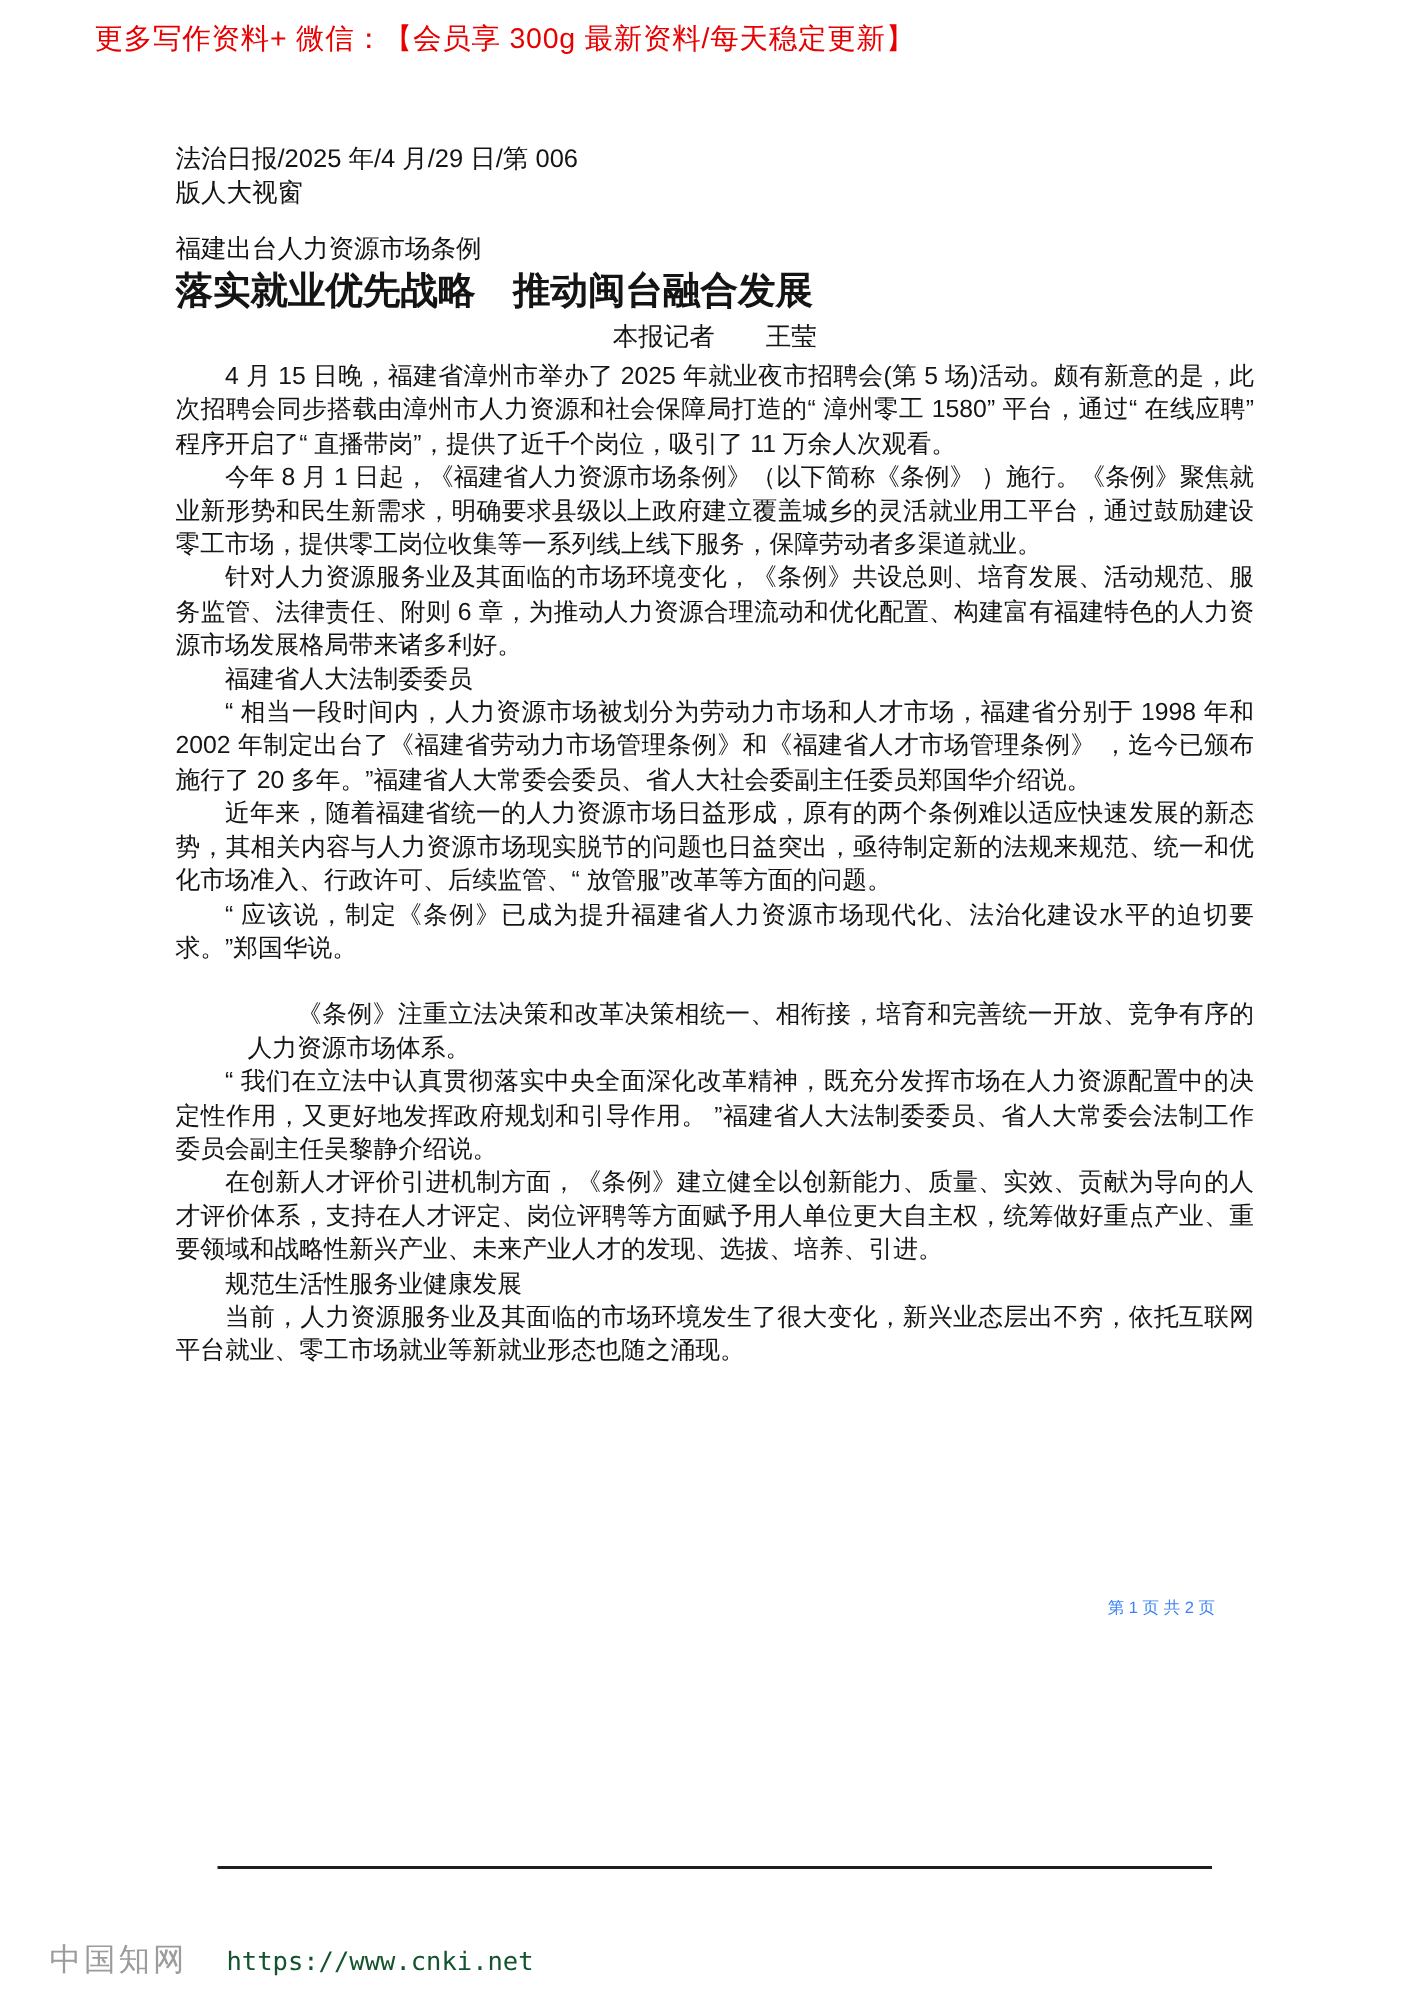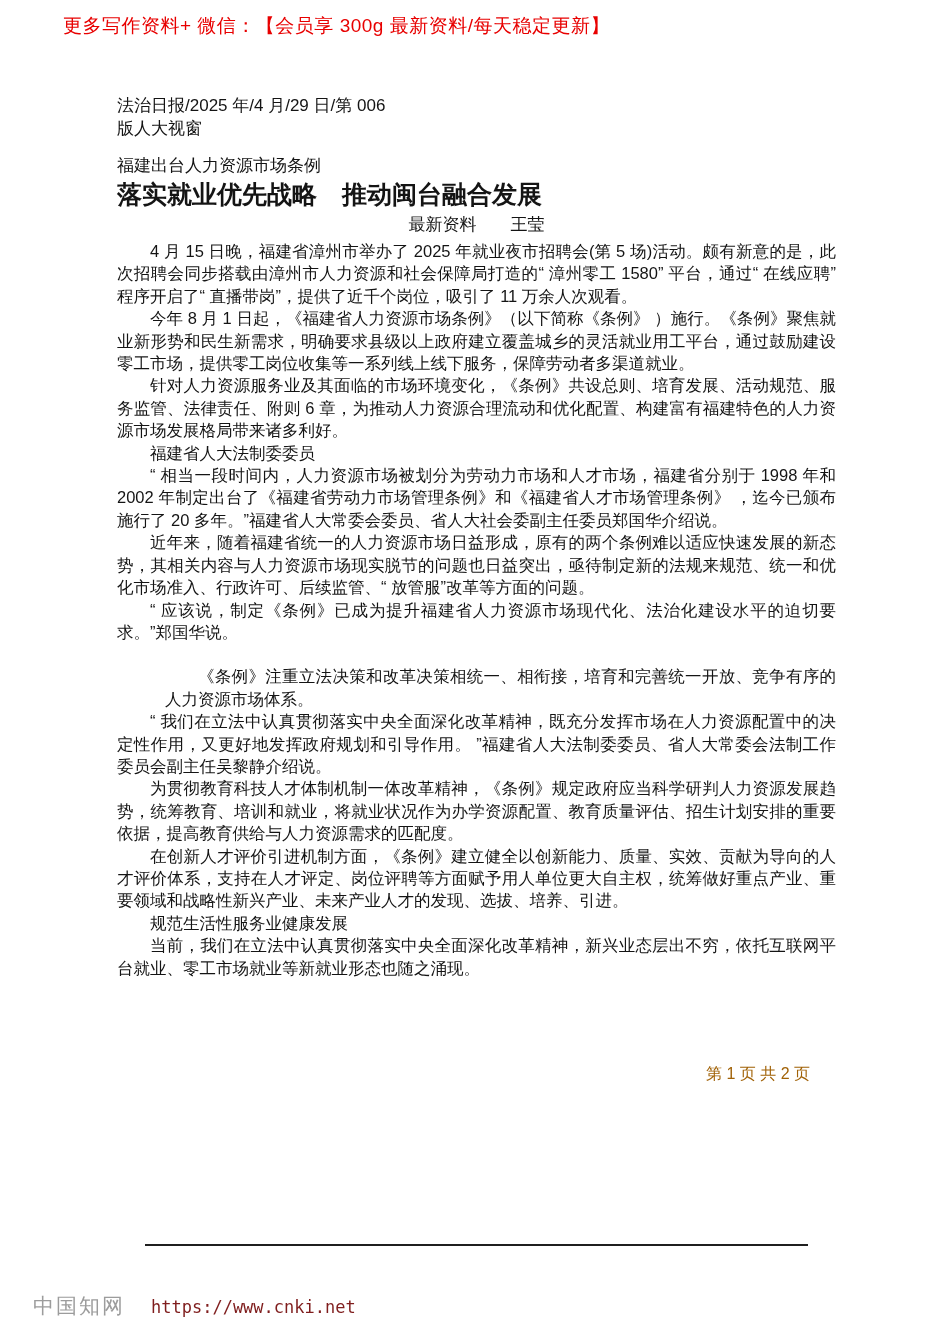--- a/index.html
+++ b/index.html
@@ -60,22 +60,22 @@
     text-align: justify;
     text-indent: 2em;
   }
   .gap-before { margin-top: 22px; margin-left: 48px; }
   .pagination {
     position: absolute;
     top: 1064px;
     left: 117px;
     width: 693px;
     text-align: right;
-    font-size: 16px;
-    color: #a16207;
+    font-size: 11px;
+    color: #3b82f6;
   }
   .footer-line {
     position: absolute;
     top: 1244px;
     left: 145px;
     width: 663px;
     height: 2px;
     background: #1f1f1f;
   }
   .watermark {
@@ -87,53 +87,52 @@
   }
   .site-name {
     font-family: "DejaVu Serif", serif;
     font-size: 21px;
     letter-spacing: 2px;
   }
   .site-url {
     font-family: "DejaVu Sans Mono", monospace;
     font-size: 17px;
     margin-left: 26px;
-    color: #7f1d1d;
+    color: #14532d;
   }
 </style>
 </head>
 <body>
 
 <div class="banner">更多写作资料+ 微信：【会员享 300g 最新资料/每天稳定更新】</div>
 
 <div class="header">
   <div>法治日报/2025 年/4 月/29 日/第 006</div>
   <div>版人大视窗</div>
 </div>
 
 <div class="article">
   <p class="kicker">福建出台人力资源市场条例</p>
   <h1 class="title">落实就业优先战略　推动闽台融合发展</h1>
   <p class="byline">
-    <span>最新资料</span><span class="byline-name">王莹</span>
+    <span>本报记者</span><span class="byline-name">王莹</span>
   </p>
 
   <p class="para">4 月 15 日晚，福建省漳州市举办了 2025 年就业夜市招聘会(第 5 场)活动。颇有新意的是，此次招聘会同步搭载由漳州市人力资源和社会保障局打造的“ 漳州零工 1580” 平台，通过“ 在线应聘” 程序开启了“ 直播带岗”，提供了近千个岗位，吸引了 11 万余人次观看。</p>
   <p class="para">今年 8 月 1 日起，《福建省人力资源市场条例》（以下简称《条例》 ）施行。《条例》聚焦就业新形势和民生新需求，明确要求县级以上政府建立覆盖城乡的灵活就业用工平台，通过鼓励建设零工市场，提供零工岗位收集等一系列线上线下服务，保障劳动者多渠道就业。</p>
   <p class="para">针对人力资源服务业及其面临的市场环境变化，《条例》共设总则、培育发展、活动规范、服务监管、法律责任、附则 6 章，为推动人力资源合理流动和优化配置、构建富有福建特色的人力资源市场发展格局带来诸多利好。</p>
   <p class="para">福建省人大法制委委员</p>
   <p class="para">“ 相当一段时间内，人力资源市场被划分为劳动力市场和人才市场，福建省分别于 1998 年和 2002 年制定出台了《福建省劳动力市场管理条例》和《福建省人才市场管理条例》 ，迄今已颁布施行了 20 多年。”福建省人大常委会委员、省人大社会委副主任委员郑国华介绍说。</p>
   <p class="para">近年来，随着福建省统一的人力资源市场日益形成，原有的两个条例难以适应快速发展的新态势，其相关内容与人力资源市场现实脱节的问题也日益突出，亟待制定新的法规来规范、统一和优化市场准入、行政许可、后续监管、“ 放管服”改革等方面的问题。</p>
   <p class="para">“ 应该说，制定《条例》已成为提升福建省人力资源市场现代化、法治化建设水平的迫切要求。”郑国华说。</p>
   <p class="para gap-before">《条例》注重立法决策和改革决策相统一、相衔接，培育和完善统一开放、竞争有序的人力资源市场体系。</p>
   <p class="para">“ 我们在立法中认真贯彻落实中央全面深化改革精神，既充分发挥市场在人力资源配置中的决定性作用，又更好地发挥政府规划和引导作用。 ”福建省人大法制委委员、省人大常委会法制工作委员会副主任吴黎静介绍说。</p>
-  <p class="para">为贯彻教育科技人才体制机制一体改革精神，《条例》规定政府应当科学研判人力资源发展趋势，统筹教育、培训和就业，将就业状况作为办学资源配置、教育质量评估、招生计划安排的重要依据，提高教育供给与人力资源需求的匹配度。</p>
   <p class="para">在创新人才评价引进机制方面，《条例》建立健全以创新能力、质量、实效、贡献为导向的人才评价体系，支持在人才评定、岗位评聘等方面赋予用人单位更大自主权，统筹做好重点产业、重要领域和战略性新兴产业、未来产业人才的发现、选拔、培养、引进。</p>
   <p class="para">规范生活性服务业健康发展</p>
-  <p class="para">当前，我们在立法中认真贯彻落实中央全面深化改革精神，新兴业态层出不穷，依托互联网平台就业、零工市场就业等新就业形态也随之涌现。</p>
+  <p class="para">当前，人力资源服务业及其面临的市场环境发生了很大变化，新兴业态层出不穷，依托互联网平台就业、零工市场就业等新就业形态也随之涌现。</p>
 </div>
 
 <div class="pagination">第 1 页 共 2 页</div>
 
 <div class="footer-line"></div>
 
 <div class="watermark">
   <span class="site-name">中国知网</span><span class="site-url">https://www.cnki.net</span>
 </div>
 

